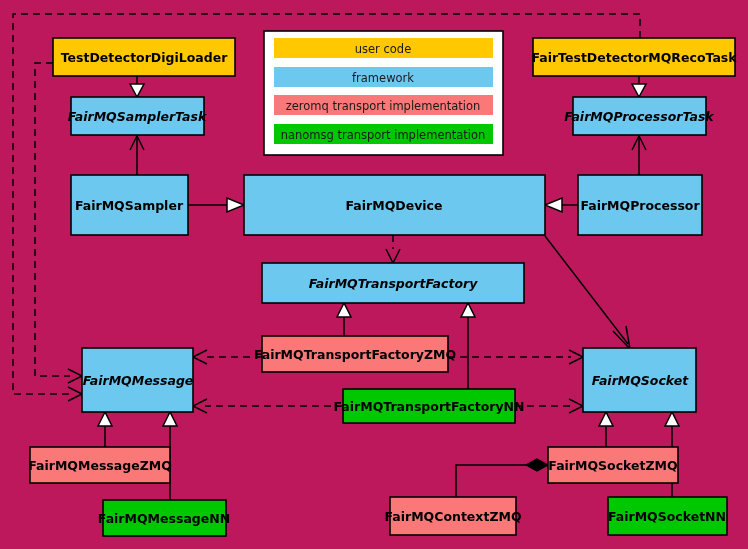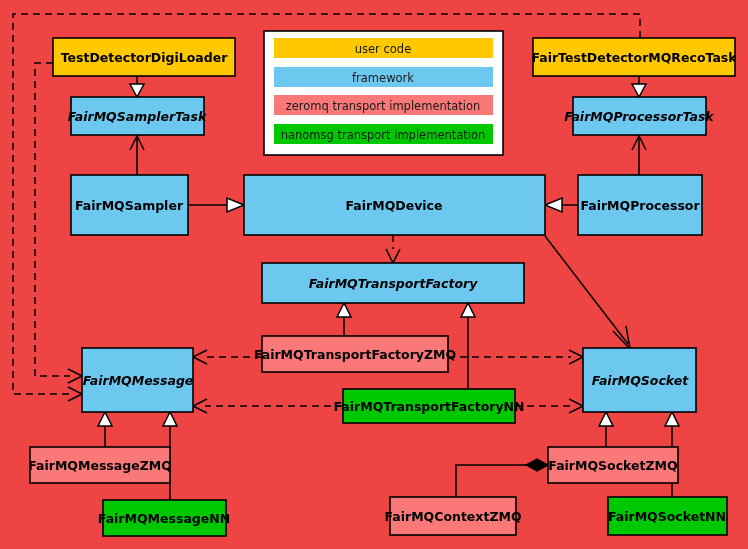--- a/index.html
+++ b/index.html
@@ -4,21 +4,21 @@
 <style>
   html, body {
     margin: 0;
     padding: 0;
     background: #ffffff;
   }
   #diagram-root {
     position: relative;
     width: 748px;
     height: 549px;
-    background: #ef4444;
+    background: #be185d;
     font-family: "DejaVu Sans", sans-serif;
     overflow: hidden;
   }
   svg.diagram-canvas {
     position: absolute;
     top: 0;
     left: 0;
     width: 748px;
     height: 549px;
   }

